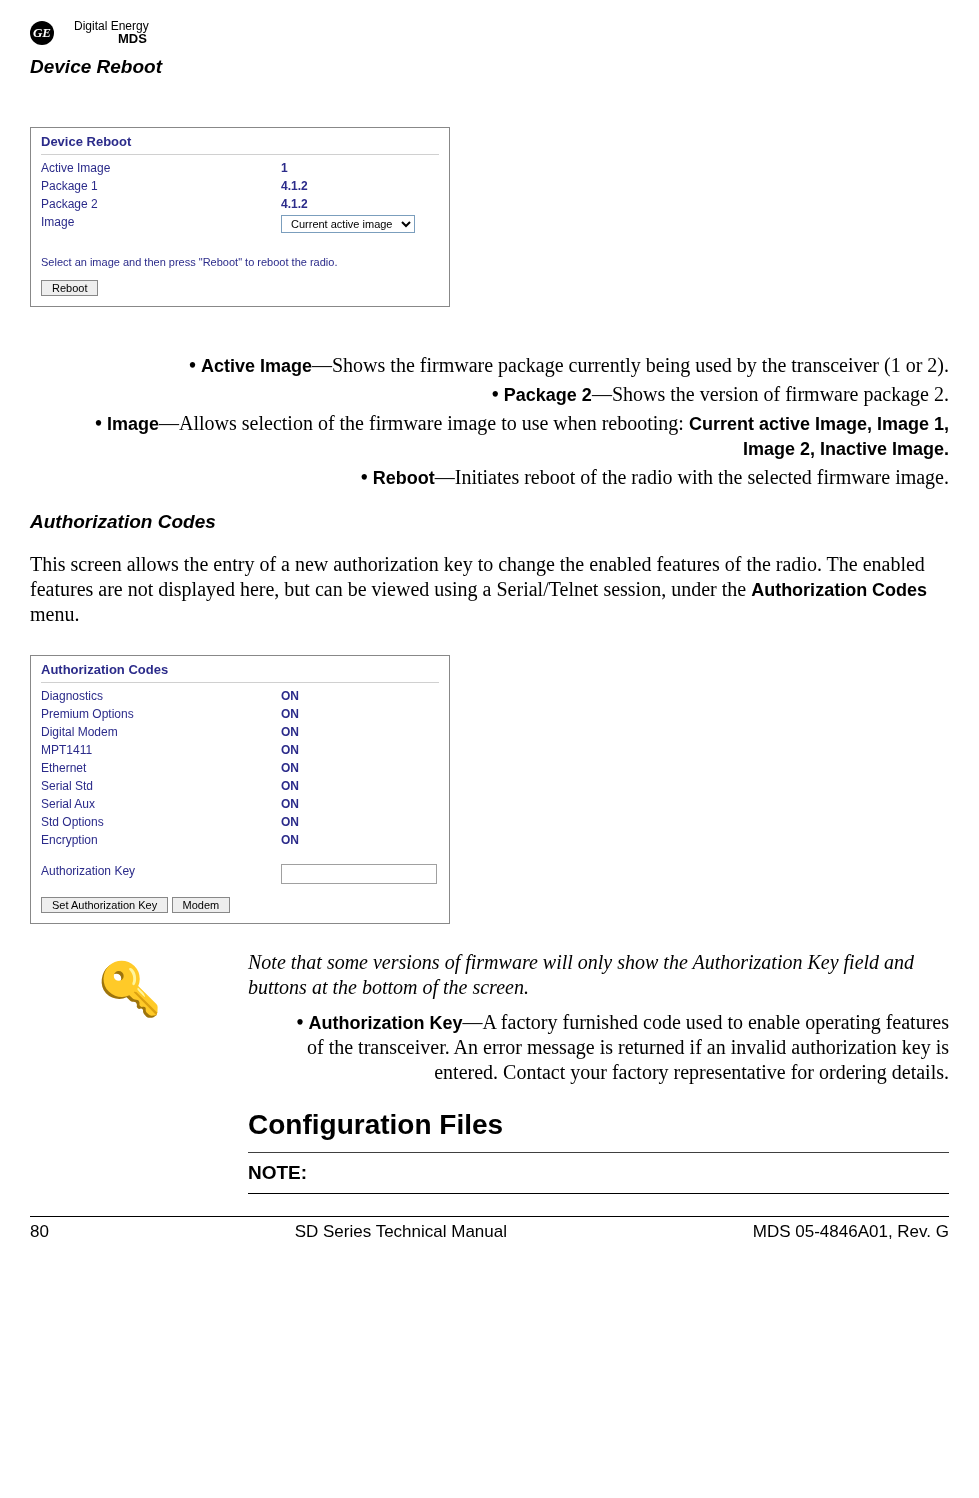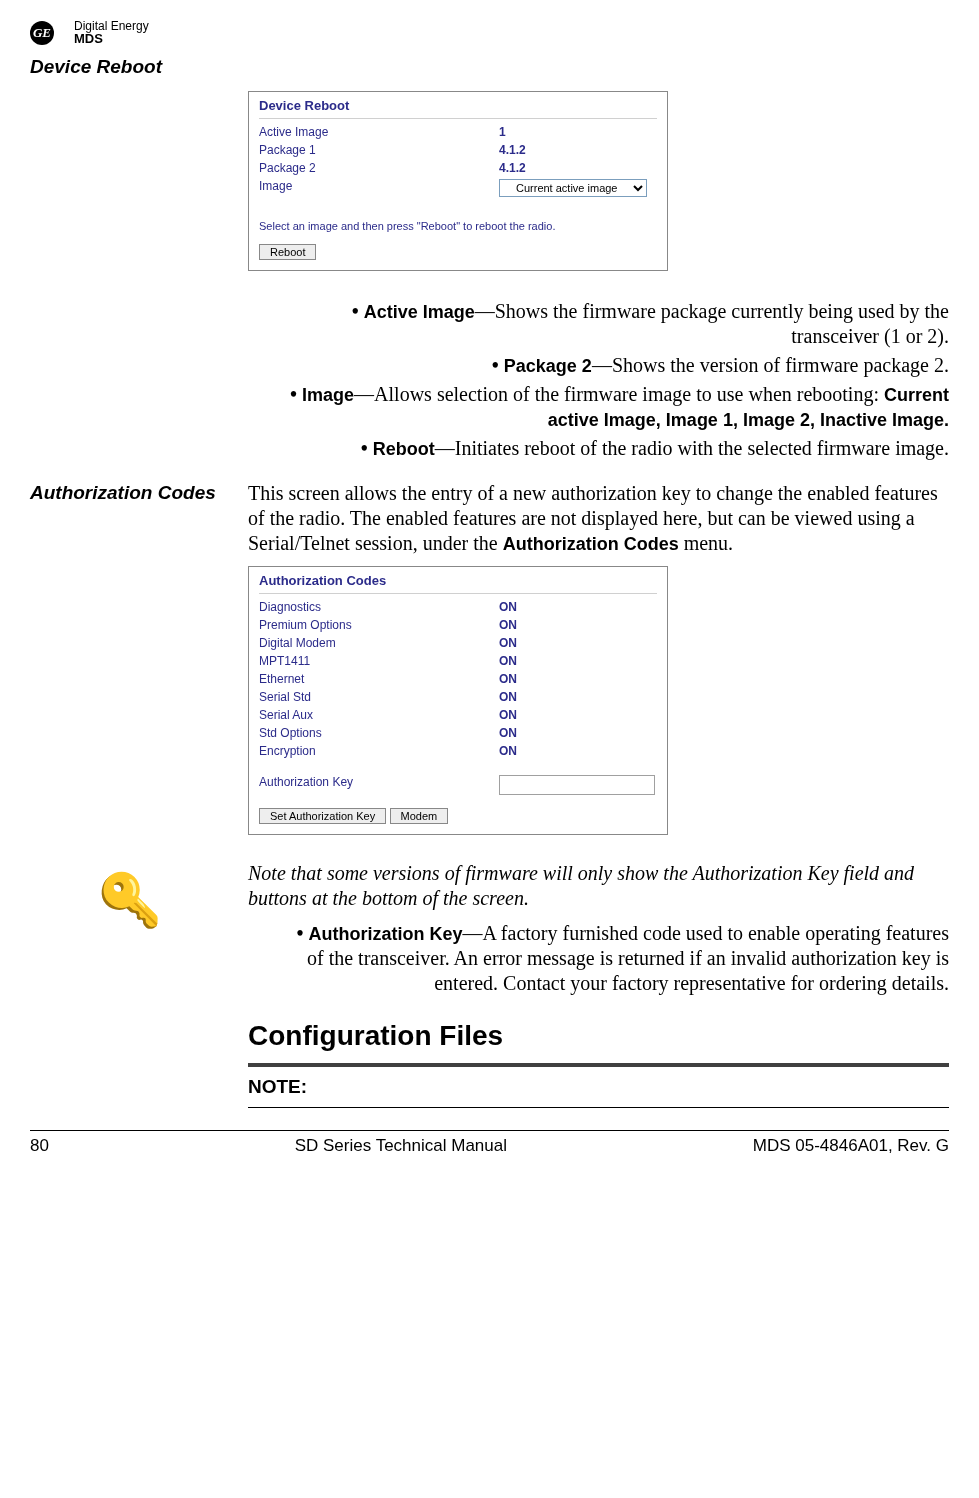--- a/index.html
+++ b/index.html
@@ -12,63 +12,63 @@
     color: #000;
     line-height: 1.25;
   }
   .header-logo { display: flex; align-items: flex-end; gap: 20px; margin-bottom: 10px; }
   .ge-circle {
     width: 24px; height: 24px; border-radius: 50%; background: #000;
     display: flex; align-items: center; justify-content: center;
     color: #fff; font-family: Georgia, serif; font-style: italic; font-size: 13px; font-weight: bold;
   }
   .logo-text { font-family: Arial, sans-serif; font-size: 12px; line-height: 1; }
-  .logo-text .mds { font-weight: bold; font-size: 13px; }
-  .two-col { display: flex; gap: 18px; }
+  .logo-text .mds { font-weight: bold; font-size: 13px; margin-left: 44px; }
+  .two-col { display: flex; gap: 18px; flex-direction: column; }
   .left-col { width: 200px; flex-shrink: 0; font-family: Arial, sans-serif; font-weight: bold; font-style: italic; font-size: 19px; }
   .right-col { flex: 1; }
   .section-title-row { margin-top: 10px; margin-bottom: 8px; }
   .panel {
     border: 1px solid #888;
     background: #fff;
     font-family: Verdana, Arial, sans-serif;
     font-size: 12px;
     color: #2b2b8a;
     padding: 6px 10px 10px 10px;
     margin: 4px 0 18px 0;
     box-sizing: border-box;
   }
   .panel-title { font-weight: bold; color: #2b2b8a; border-bottom: 1px solid #d0d0d0; padding-bottom: 4px; margin-bottom: 6px; font-size: 13px; }
   .panel-row { display: flex; margin: 3px 0; }
   .panel-row .lbl { width: 240px; color: #2b2b8a; }
   .panel-row .val { color: #2b2b8a; font-weight: normal; }
   .select-win {
     font-family: Tahoma, Arial, sans-serif; font-size: 11px;
-    border: 1px solid #7b9ebd; background: #fff; padding: 1px 12px;
+    border: 1px solid #7b9ebd; background: #fff; padding: 1px 5px;
   }
   .btn-win {
     font-family: Tahoma, Arial, sans-serif; font-size: 11px;
     border: 1px solid #888; background: #eee; padding: 1px 10px; cursor: pointer;
   }
   .input-win {
     border: 1px solid #a0a0a0; background: #fff; height: 16px; width: 150px; font-size: 11px;
   }
   ul.bullets { list-style: none; padding-left: 32px; margin: 10px 0; }
   ul.bullets li { text-indent: -18px; padding-left: 18px; margin-bottom: 4px; text-align: right; }
   ul.bullets li::before { content: "•  "; font-weight: bold; }
   .bold-sans { font-family: Arial, sans-serif; font-weight: bold; font-size: 18px; }
   .italic-note { font-style: italic; }
   .key-icon-wrap { display: flex; gap: 18px; align-items: flex-start; margin-top: 8px; }
   .key-col { width: 200px; flex-shrink: 0; display: flex; justify-content: center; padding-top: 14px; }
   .key-icon { font-size: 52px; line-height: 1; transform: scaleX(-1); }
   .subhead {
     font-family: Arial, sans-serif; font-weight: bold; font-size: 28px;
     margin-top: 22px; margin-bottom: 10px;
   }
-  .note-block { border-top: 4px solid #404040; border-bottom: 1px solid #000; padding: 8px 0; display: flex; gap: 8px; }
+  .note-block { border-top: 1px solid #404040; border-bottom: 1px solid #000; padding: 8px 0; display: flex; gap: 8px; }
   .note-label { font-family: Arial, sans-serif; font-weight: bold; font-size: 19px; flex-shrink: 0; }
   .note-text { flex: 1; }
   .footer { display: flex; justify-content: space-between; font-family: Arial, sans-serif; font-size: 17px; margin-top: 22px; border-top: 1px solid #000; padding-top: 4px; }
   .body-text { margin: 0 0 6px 0; }
 </style>
 </head>
 <body>
 
 <div class="header-logo">
   <div class="ge-circle">

